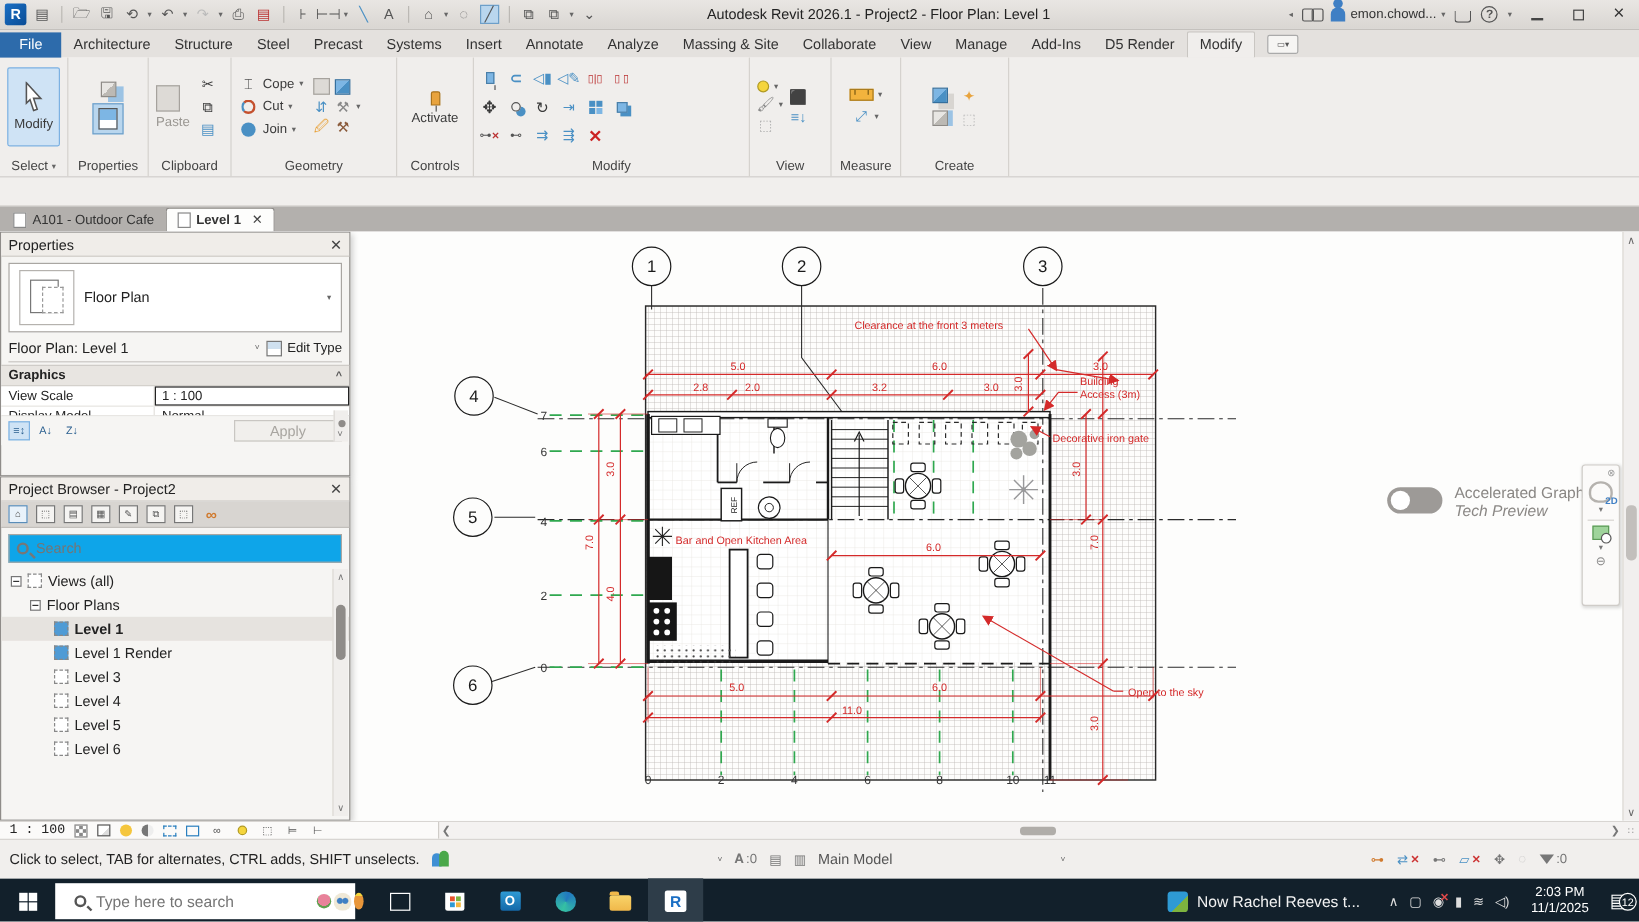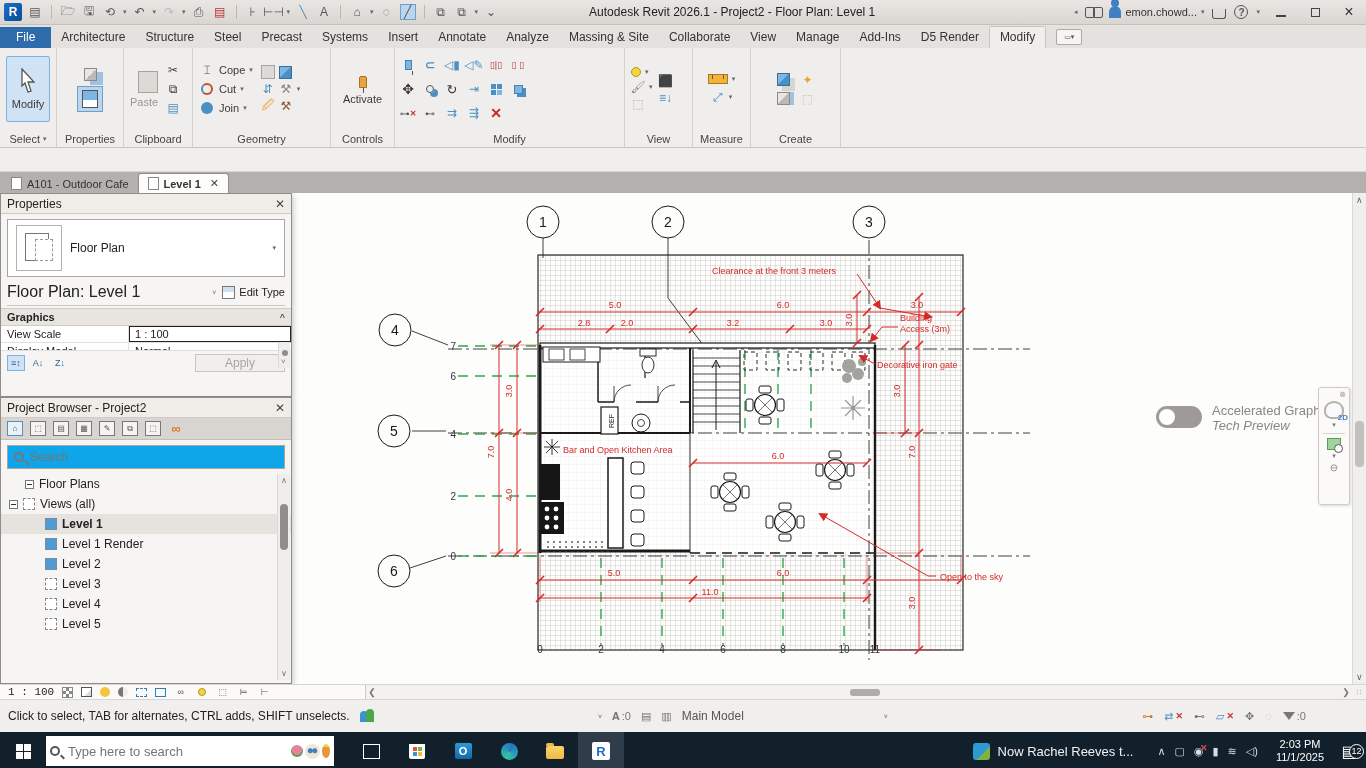--- a/index.html
+++ b/index.html
@@ -74,21 +74,21 @@
   
   .fpanel{position:absolute;left:0;width:292px;background:#f6f5f3;border:1px solid #8f8c89;box-shadow:2px 2px 5px rgba(0,0,0,.18);font-size:11px;color:#222}
   .ptitle{height:20px;display:flex;align-items:center;padding:0 6px;background:#f0ede9;border-bottom:1px solid #cfccc8;font-size:12px}
   .ptitle .x{margin-left:auto;color:#444;font-size:12px}
   .typesel{margin:5px 6px 0;background:#fff;border:1px solid #a9a6a2;height:58px;display:flex;align-items:center}
   .typethumb{width:46px;height:46px;border:1px solid #b5b2ae;margin:0 8px;position:relative;background:#fff}
   .typethumb:before{content:"";position:absolute;left:8px;top:7px;width:22px;height:26px;border:1px solid #777}
   .typethumb:after{content:"";position:absolute;left:18px;top:13px;width:16px;height:20px;border:1px dashed #999;background:#fff}
   .typesel .nm{flex:1;font-size:12px}
   .instrow{display:flex;align-items:center;margin:6px 6px 4px;gap:6px}
-  .instrow .iname{flex:1;font-size:16px;color:#222}
+  .instrow .iname{flex:1;font-size:12px;color:#222}
   .etbtn{display:flex;align-items:center;gap:4px;color:#222}
   .etico{width:13px;height:13px;border:1px solid #777;background:linear-gradient(#cfe0ef 50%,#fff 50%)}
   .sephr{border:none;border-top:1px solid #c9c6c2;margin:2px 6px}
   .prophead{display:flex;align-items:center;background:#e8e5e1;border-top:1px solid #cfccc8;border-bottom:1px solid #cfccc8;padding:2px 6px;font-weight:bold}
   .prophead .chev{margin-left:auto;font-size:9px;color:#555}
   .prow{display:flex;border-bottom:1px solid #e3e0dc;background:#fff}
   .prow .pl{width:128px;padding:2px 6px;border-right:1px solid #e3e0dc;color:#222}
   .prow .pv{flex:1;padding:2px 6px;color:#222}
   .prow.sel .pv{border:1.5px solid #222;padding:1px 5px}
   .prow.dim .pl,.prow.dim .pv{color:#9a9792}
@@ -168,21 +168,21 @@
   .sbico{font-size:11px;color:#777;display:inline-flex;align-items:center;gap:2px}
   .sbtxt{color:#555;font-size:12px}
   .sbfar{position:absolute;right:60px;display:flex;align-items:center;gap:11px;color:#777;font-size:12px}
   .funnel{display:inline-block;width:0;height:0;border-left:6px solid transparent;border-right:6px solid transparent;border-top:8px solid #777}
 
   
   .taskbar{height:38px;background:#12202b;display:flex;align-items:center;color:#fff}
   .startbtn{width:46px;height:38px;display:flex;align-items:center;justify-content:center}
   .winlogo{display:grid;grid-template-columns:7px 7px;grid-template-rows:7px 7px;gap:1px}
   .winlogo span{background:#fff}
-  .tsearch{width:288px;height:30px;background:#fff;display:flex;align-items:center;padding:0 4px;gap:8px;color:#555}
+  .tsearch{width:250px;height:30px;background:#fff;display:flex;align-items:center;padding:0 16px;gap:8px;color:#555}
   .tsearch .mag2{width:10px;height:10px;border:2px solid #555;border-radius:50%;position:relative;flex:0 0 10px}
   .tsearch .mag2:after{content:"";position:absolute;left:8px;top:8px;width:5px;height:2px;background:#555;transform:rotate(45deg)}
   .tsearch input{border:none;outline:none;flex:1;font-size:13px;color:#333}
   .doodle{display:flex;gap:2px;align-items:center}
   .doodle i{display:block;border-radius:50%}
   .d-flower{width:12px;height:12px;background:radial-gradient(circle at 50% 40%,#e8829a 55%,#5f9e4e 56%)}
   .d-skull{width:15px;height:15px;background:radial-gradient(circle at 35% 45%,#3f7fc4 2px,transparent 3px),radial-gradient(circle at 65% 45%,#3f7fc4 2px,transparent 3px),#efe8d6}
   .d-candle{width:8px;height:14px;border-radius:3px;background:linear-gradient(#f5d53d 20%,#e8963a 20%)}
   .tapps{display:flex;margin-left:14px;height:38px}
   .tapp{width:46px;height:38px;display:flex;align-items:center;justify-content:center;position:relative}
@@ -312,21 +312,21 @@
             <span style="width:16px;height:18px;border:1px solid #555;background:linear-gradient(#7db6e4 55%,#fff 55%)"></span>
           </span>
       </div>
       <div class="plabel">
           <span>Properties</span>
         </div>
     </div>
 
     <div class="rpanel" style="width:69px">
       <div class="pcontent" style="gap:7px">
-        <div class="ribcol" style="align-items:flex-end">
+        <div class="ribcol" style="align-items:flex-start">
           <span class="ic gry" style="width:20px;height:22px"></span>
           <span class="minitxt dim">Paste</span>
         </div>
         <div class="ribcol">
           <span class="ic">✂</span>
           <span class="ic">⧉</span>
           <span class="ic" style="color:#4a90c4">▤</span>
         </div>
       </div>
       <div class="plabel">
@@ -827,52 +827,52 @@
         <span class="bt">✎</span>
         <span class="bt">⧉</span>
         <span class="bt">⬚</span>
         <span class="bt link">∞</span>
       </div>
       <div class="searchbox">
         <span class="mag"></span>
         <input placeholder="Search" style="">
       </div>
       <div class="tree" style="height:206px">
-        <div class="trow" style="padding-left:24px">
-          <span class="mbox"></span>
-          <span>Floor Plans</span>
-        </div>
         <div class="trow" style="padding-left:8px">
           <span class="mbox"></span>
           <span class="vicon" style="border-style:dashed"></span>
           <span>Views (all)</span>
         </div>
+        <div class="trow" style="padding-left:24px">
+          <span class="mbox"></span>
+          <span>Floor Plans</span>
+        </div>
         <div class="trow selrow" style="padding-left:44px">
           <span class="vicon blue"></span>
           <span>Level 1</span>
         </div>
         <div class="trow" style="padding-left:44px">
           <span class="vicon blue"></span>
           <span>Level 1 Render</span>
         </div>
         <div class="trow" style="padding-left:44px">
-          <span class="vicon blue"></span>
-          <span>Level 2</span>
-        </div>
-        <div class="trow" style="padding-left:44px">
           <span class="vicon"></span>
           <span>Level 3</span>
         </div>
         <div class="trow" style="padding-left:44px">
           <span class="vicon"></span>
           <span>Level 4</span>
         </div>
         <div class="trow" style="padding-left:44px">
           <span class="vicon"></span>
           <span>Level 5</span>
+        </div>
+        <div class="trow" style="padding-left:44px">
+          <span class="vicon"></span>
+          <span>Level 6</span>
         </div>
         <div class="tscroll">
             <span class="up">∧</span>
             <span class="th"></span>
             <span class="dn">∨</span>
           </div>
       </div>
     </div>
 
     <div class="accel">

